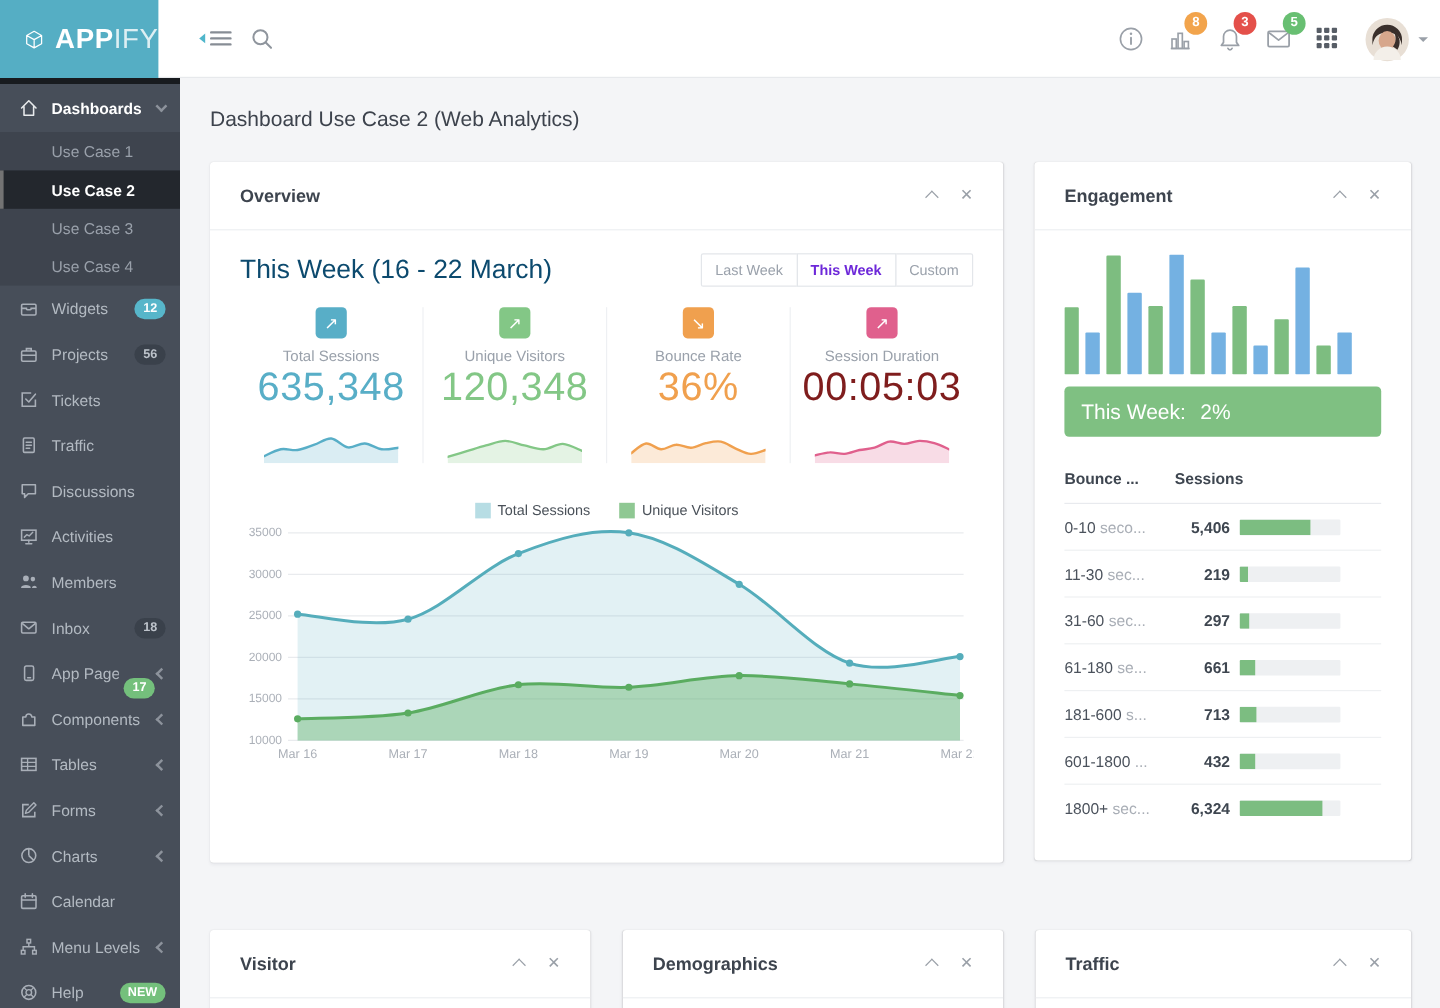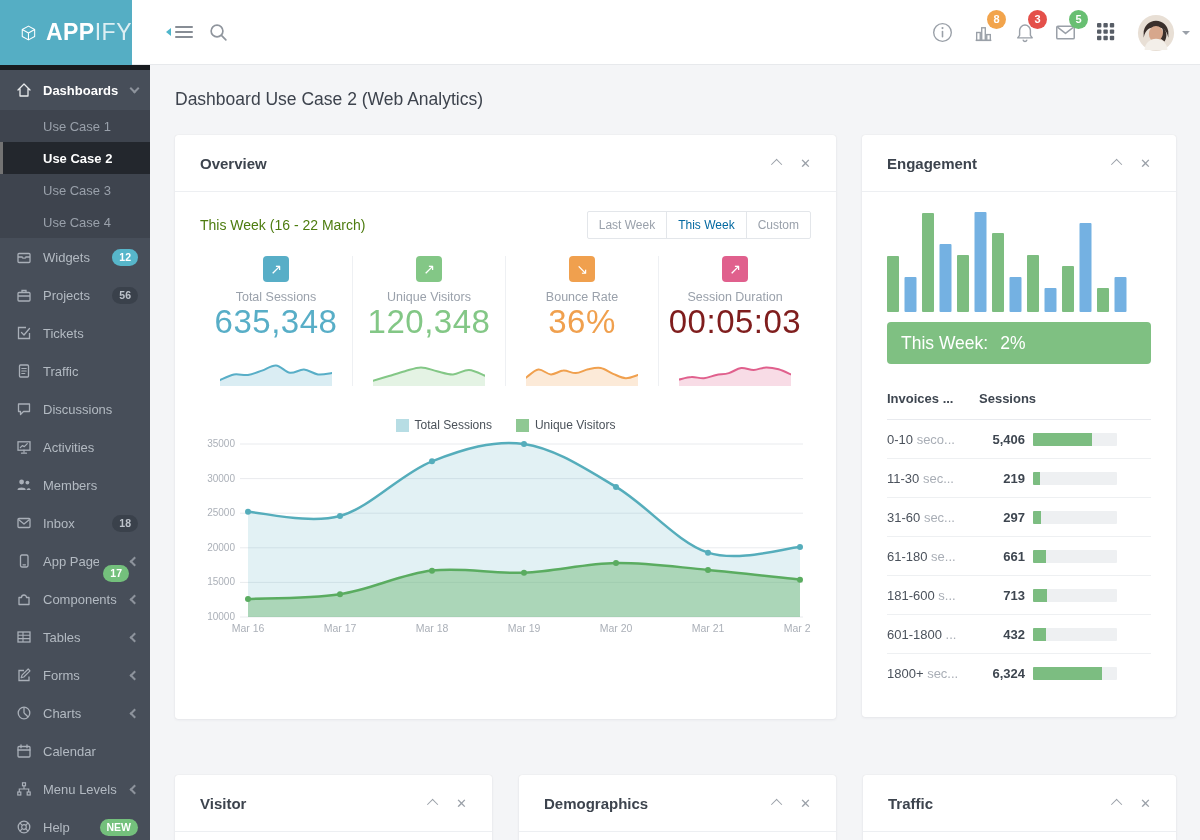--- a/index.html
+++ b/index.html
@@ -51,26 +51,26 @@
   .panel-hd { height:57px; display:flex; align-items:center; padding:0 25px; border-bottom:1px solid #edeff2; }
   .panel-title { font-size:15px; font-weight:700; color:#3d444e; flex:1; }
   .pctrl { display:flex; align-items:center; gap:18px; }
   .pchev { width:8px; height:8px; border-top:1.5px solid #9aa0a8; border-left:1.5px solid #9aa0a8; transform:rotate(45deg) translateY(2px); cursor:pointer; }
   .pclose { color:#9aa0a8; font-size:13px; cursor:pointer; }
   .pclose::before { content:"\2715"; }
   .panel-bd { padding:0 25px; }
 
   
   .week-row { margin-top:16px; height:34px; display:flex; align-items:center; justify-content:space-between; }
-  .week-title { font-size:14px; color:#4d7c0f; }
+  .week-title { font-size:22px; color:#0c4a6e; }
   .btn-group { display:flex; }
   .rbtn { padding:6px 11px; font-size:12px; border:1px solid #e3e6ea; background:#fff; color:#9aa1ab; margin-left:-1px; cursor:pointer; }
   .rbtn:first-child { border-radius:2px 0 0 2px; }
   .rbtn:last-child { border-radius:0 2px 2px 0; }
-  .rbtn.active { color:#0369a1; font-weight:400; position:relative; z-index:1; }
+  .rbtn.active { color:#6d28d9; font-weight:700; position:relative; z-index:1; }
 
   .stats-row { display:flex; margin-top:14px; }
   .stat { flex:1; text-align:center; padding-top:0; border-right:1px solid #eef0f3; }
   .stat:last-child { border-right:none; }
   .stat-ico { width:26px; height:26px; border-radius:4px; margin:0 auto; color:#fff; font-size:14px; line-height:26px; }
   .stat-label { margin-top:8px; font-size:12.5px; color:#9aa1ab; }
   .stat-value { font-size:33px; font-weight:300; line-height:36px; letter-spacing:.5px; }
   .stat-spark { width:112px; height:40px; margin:6px auto 0; }
 
   .legend { display:flex; justify-content:center; gap:24px; margin-top:32px; font-size:12px; color:#4a5159; align-items:center; }
@@ -480,21 +480,21 @@
             <rect x="192.5" y="11" width="12" height="89" rx="1" fill="#74b1e2"></rect>
             <rect x="210" y="76" width="12" height="24" rx="1" fill="#7dbd80"></rect>
             <rect x="227.5" y="65" width="12" height="35" rx="1" fill="#74b1e2"></rect>
           </svg></div>
       <div class="banner" style="background-color: rgb(127, 192, 130);">
         <span>This Week:</span>
         <span class="bval">2%</span>
       </div>
       <div class="eng-table" id="eng-table">
           <div class="eng-thead">
-            <span class="c-label" style="color: rgb(62, 70, 80);">Invoices ...</span>
+            <span class="c-label" style="color: rgb(62, 70, 80);">Bounce ...</span>
             <span>Sessions</span>
           </div>
           <div class="eng-row">
             <span class="c-label"><span>0-10 </span><span class="unit">seco...</span></span>
             <span class="c-val">5,406</span>
             <span class="c-bar">
               <i style="width: 70%; background-color: rgb(124, 189, 129);"></i>
             </span>
           </div>
           <div class="eng-row">

